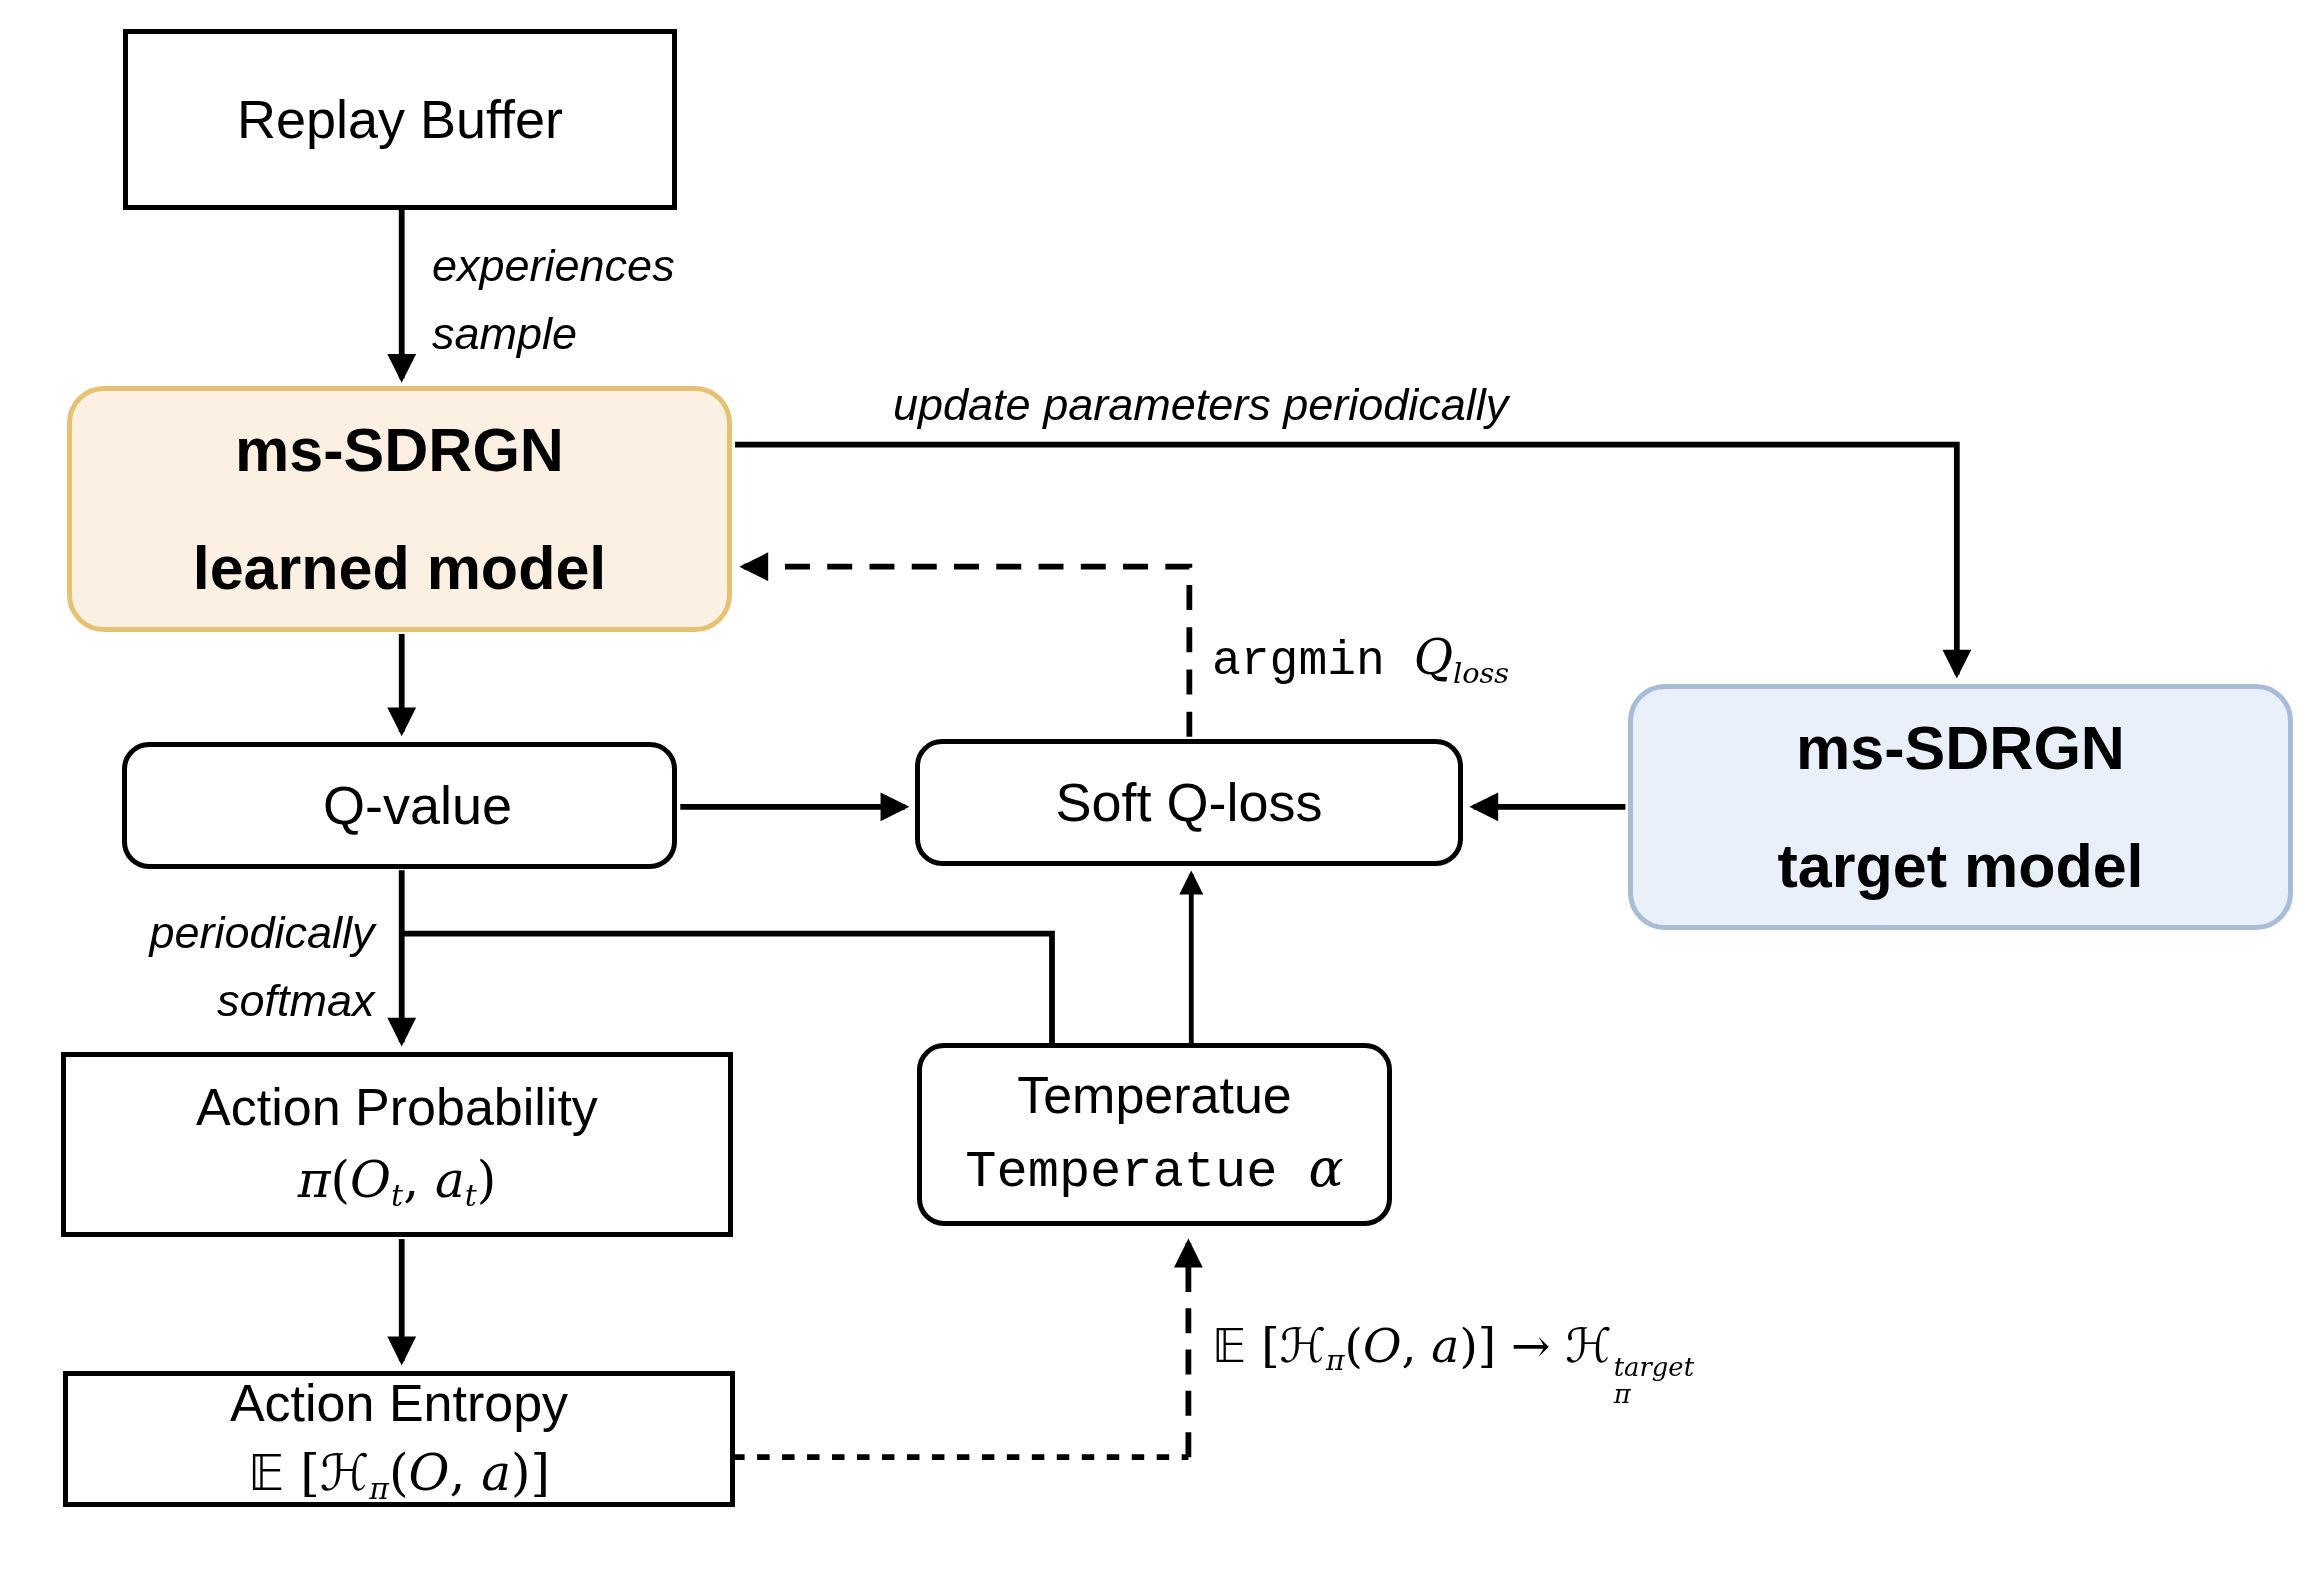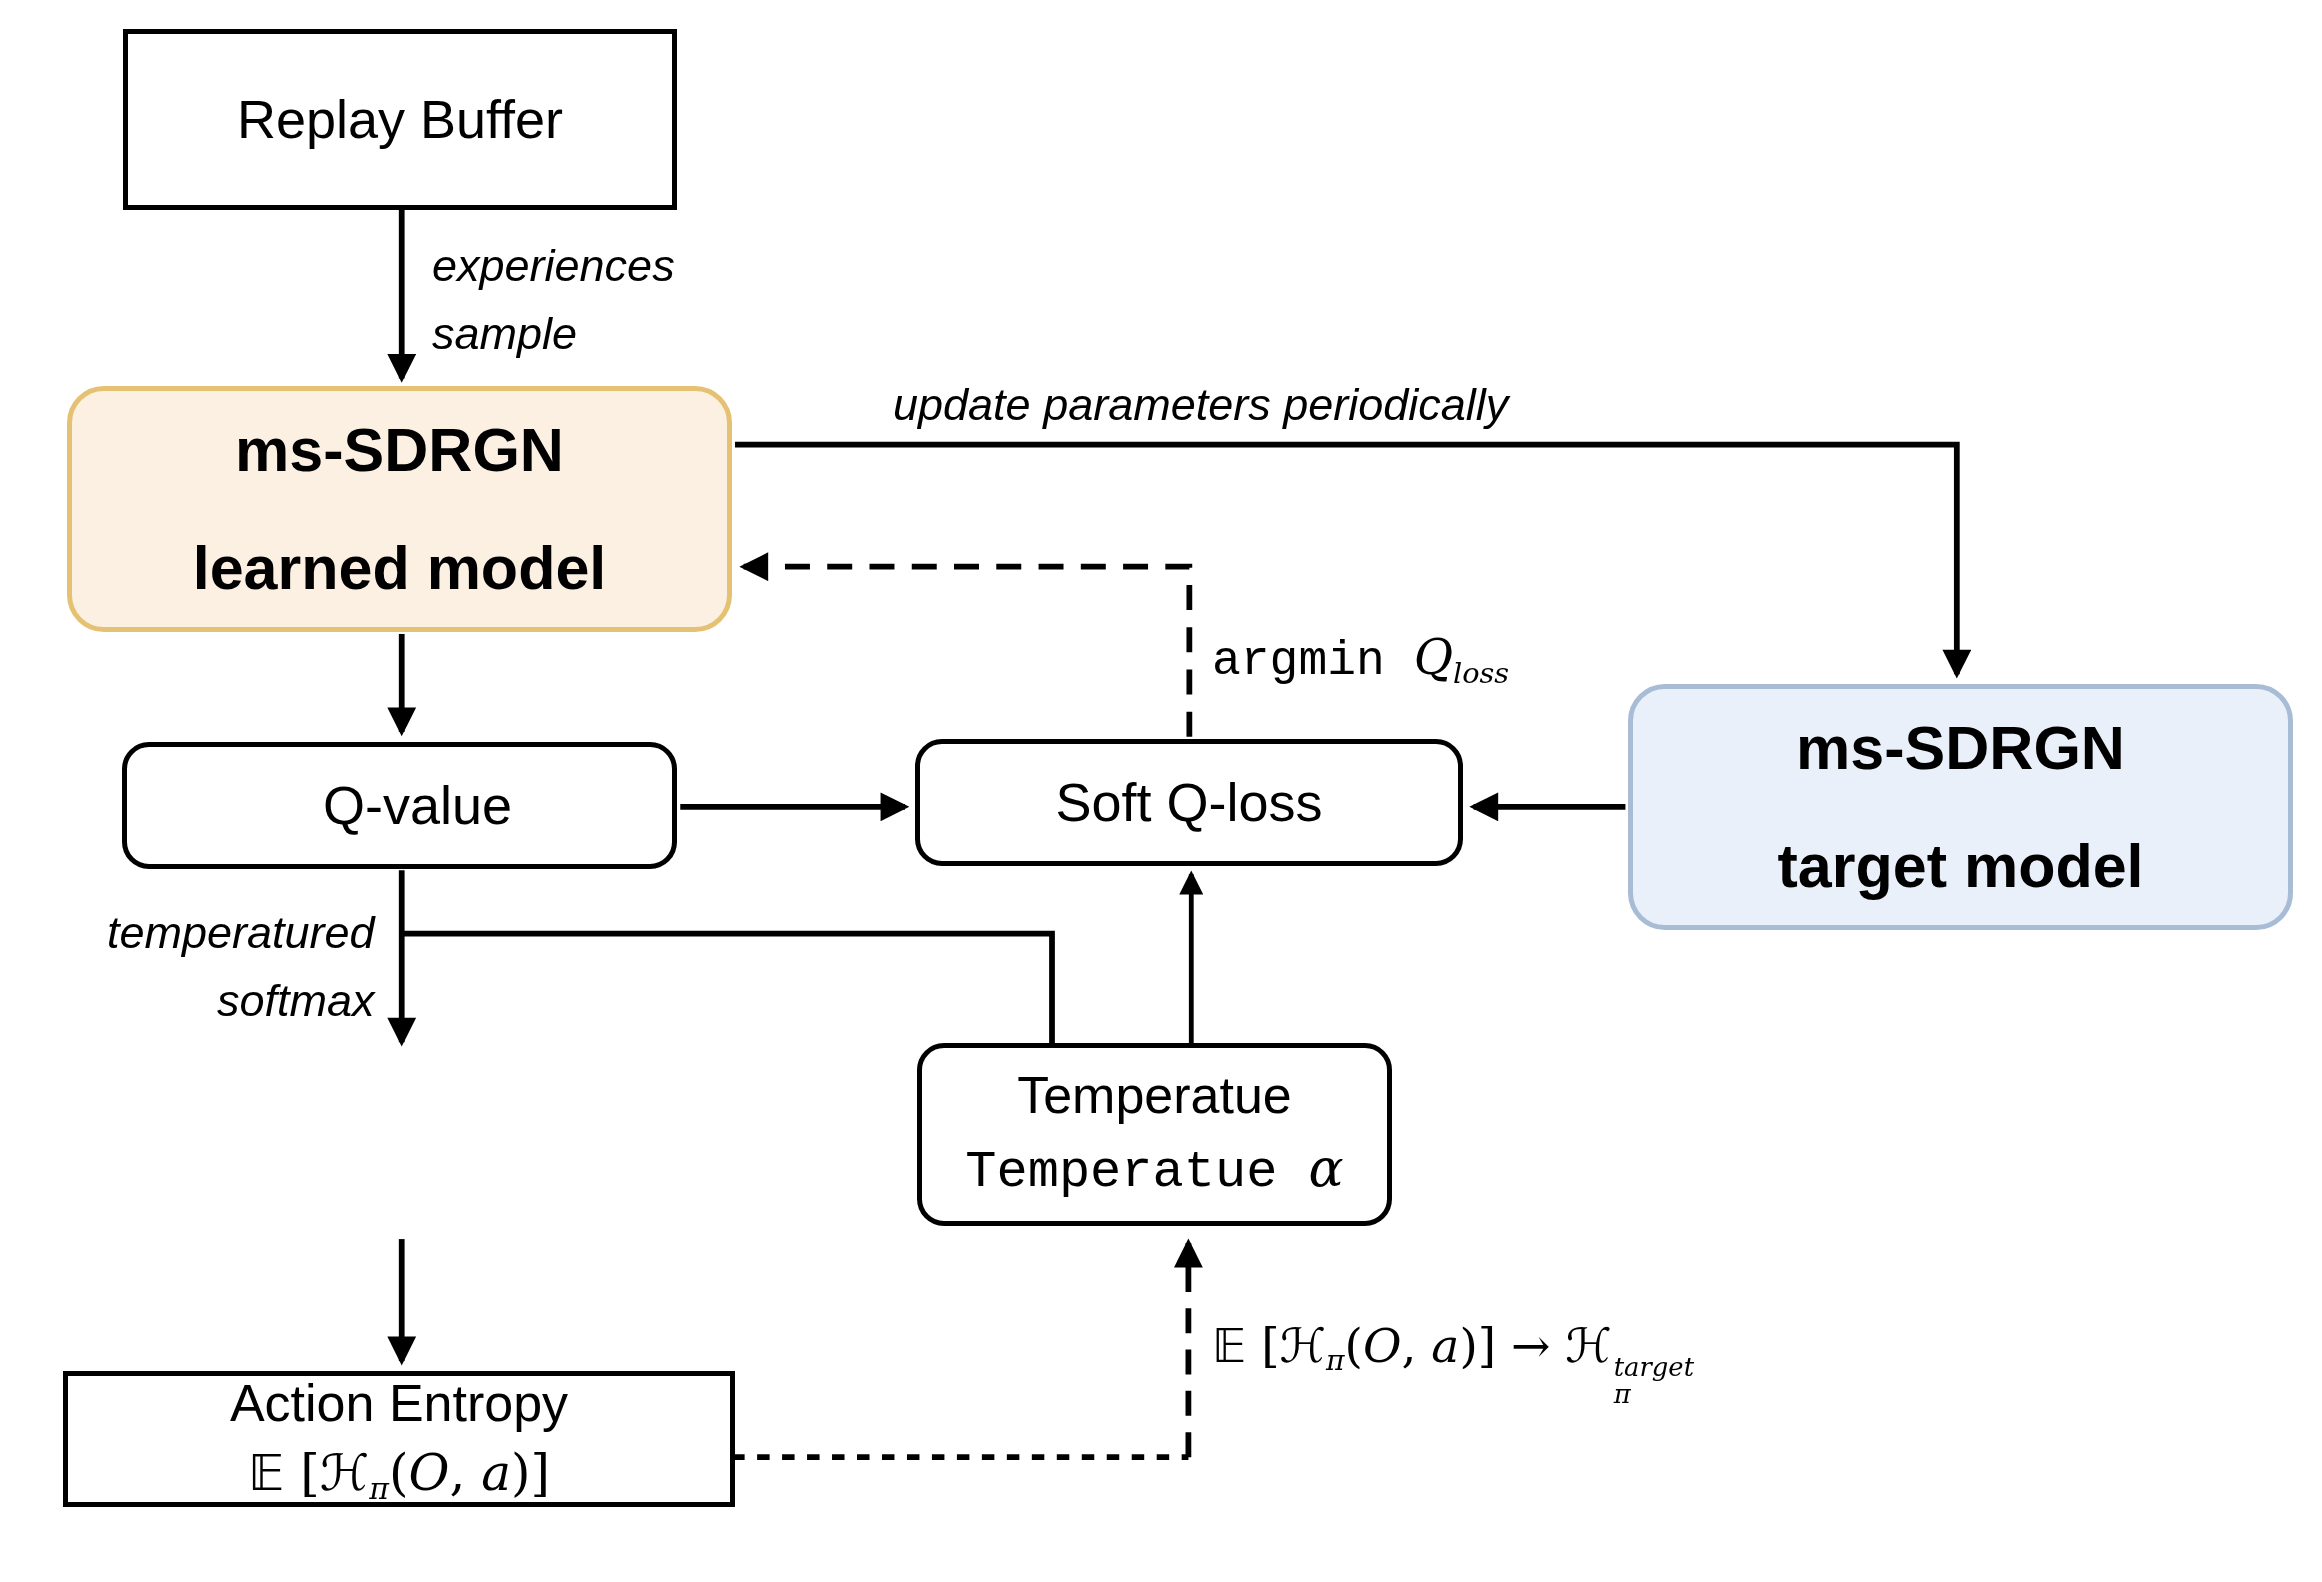--- a/index.html
+++ b/index.html
@@ -75,41 +75,45 @@
 
   <div class="box rounded plain56" style="left:915px;top:739px;width:548px;height:127px;">
     <span>Soft Q-loss</span>
   </div>
 
   <div class="box rounded" style="left:917px;top:1043px;width:475px;height:183px;font-size:52px;line-height:1.4;">
     <span>Temperatue</span>
     <span class="math" style="font-size:52px;"><span class="m-sans">Temperatue  </span><span class="m-it">α</span></span>
   </div>
 
+  <div class="box" style="left:61px;top:1052px;width:672px;height:185px;gap:5.8px;">
+    <span class="l1">Action Probability</span>
+    <span class="math mathline"><span class="m-it">π</span><span class="m-up">(</span><span class="m-cal">O</span><span class="m-sub">t</span><span class="m-up">, </span><span class="m-it">a</span><span class="m-sub">t</span><span class="m-up">)</span></span>
+  </div>
 
   <div class="box" style="left:63px;top:1371px;width:672px;height:136px;gap:3.8px;">
     <span class="l1">Action Entropy</span>
     <span class="math mathline"><span class="m-bb">𝔼</span><span class="m-up"> [</span><span class="m-cal">ℋ</span><span class="m-sub">π</span><span class="m-up">(</span><span class="m-cal">O</span><span class="m-up">, </span><span class="m-it">a</span><span class="m-up">)]</span></span>
   </div>
 
   <div class="note" style="left:432px;top:232px;">
     <div>experiences</div>
     <div>sample</div>
   </div>
 
   <div class="note" style="left:893px;top:371px;width:845px;text-align:left;">
     <span>update parameters periodically</span>
   </div>
 
   <div class="math" style="position:absolute;left:1212px;top:629px;font-size:48px;">
     <span><span class="m-sans">argmin </span><span class="m-it">Q</span><span class="m-sub">loss</span></span>
   </div>
 
   <div class="note" style="left:9.6px;top:899px;width:365px;text-align:right;">
-    <div>temperatured</div>
+    <div>periodically</div>
     <div>softmax</div>
   </div>
 
   <div class="math" style="position:absolute;left:1212px;top:1318px;font-size:47px;">
     <span><span class="m-bb">𝔼</span><span class="m-up"> [</span><span class="m-cal">ℋ</span><span class="m-sub">π</span><span class="m-up">(</span><span class="m-cal">O</span><span class="m-up">, </span><span class="m-it">a</span><span class="m-up">)] </span><span class="m-up">→ </span><span class="m-cal">ℋ</span><span class="m-stack">
           <span>target</span>
           <span>π</span>
         </span></span>
   </div>
 

